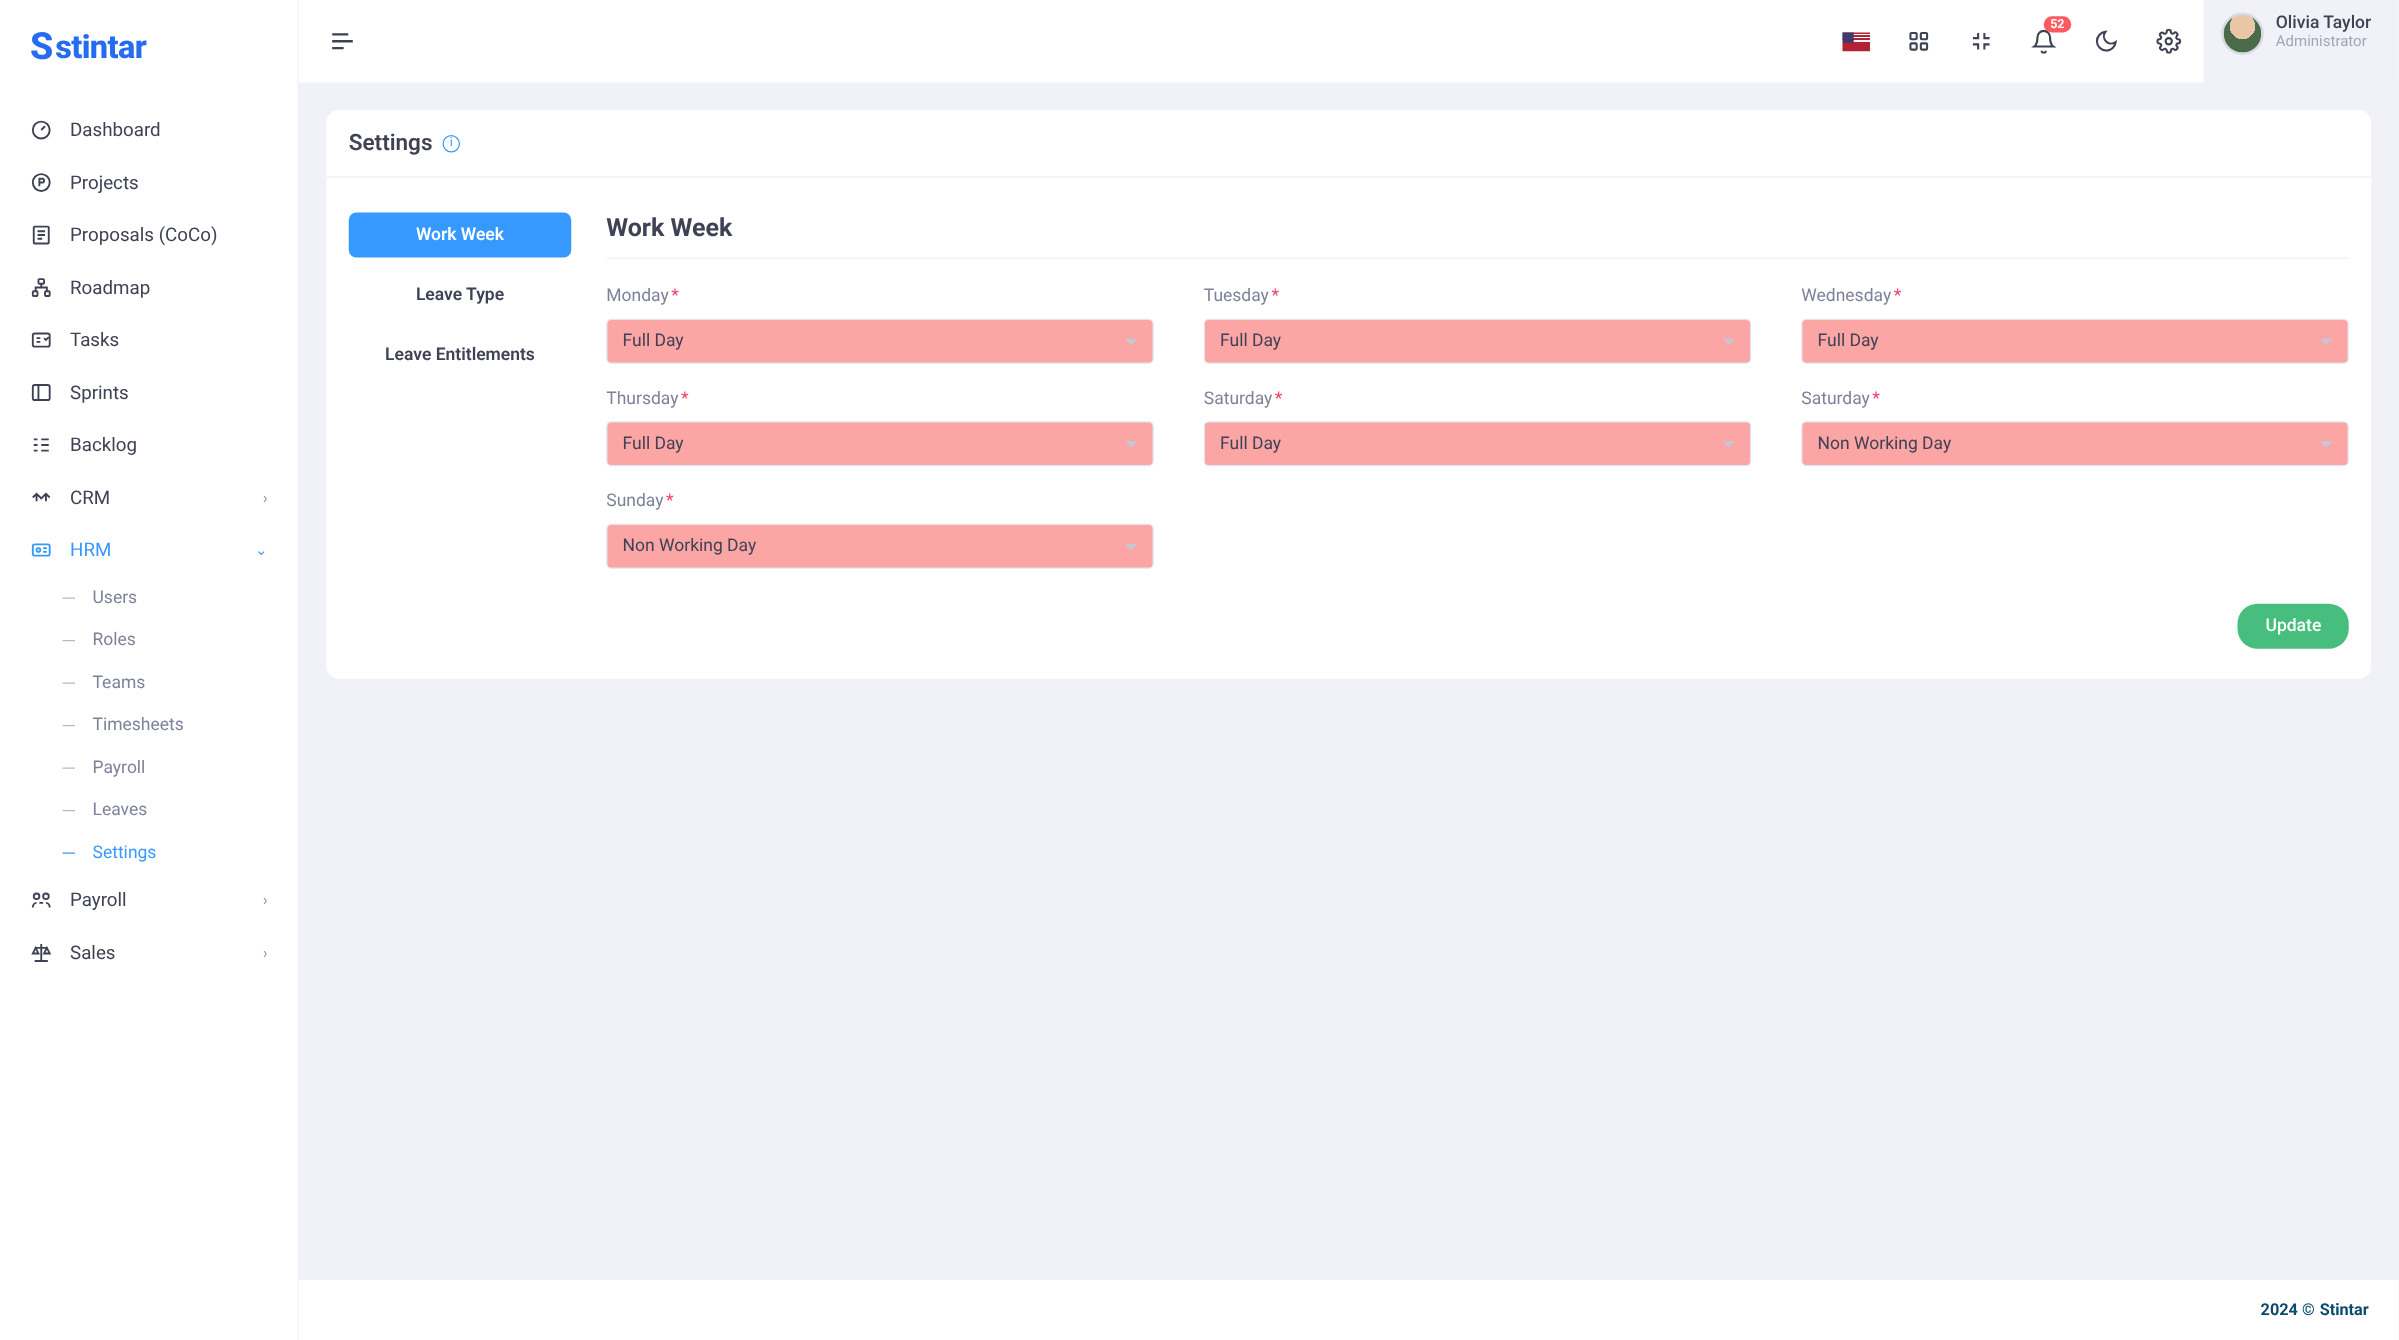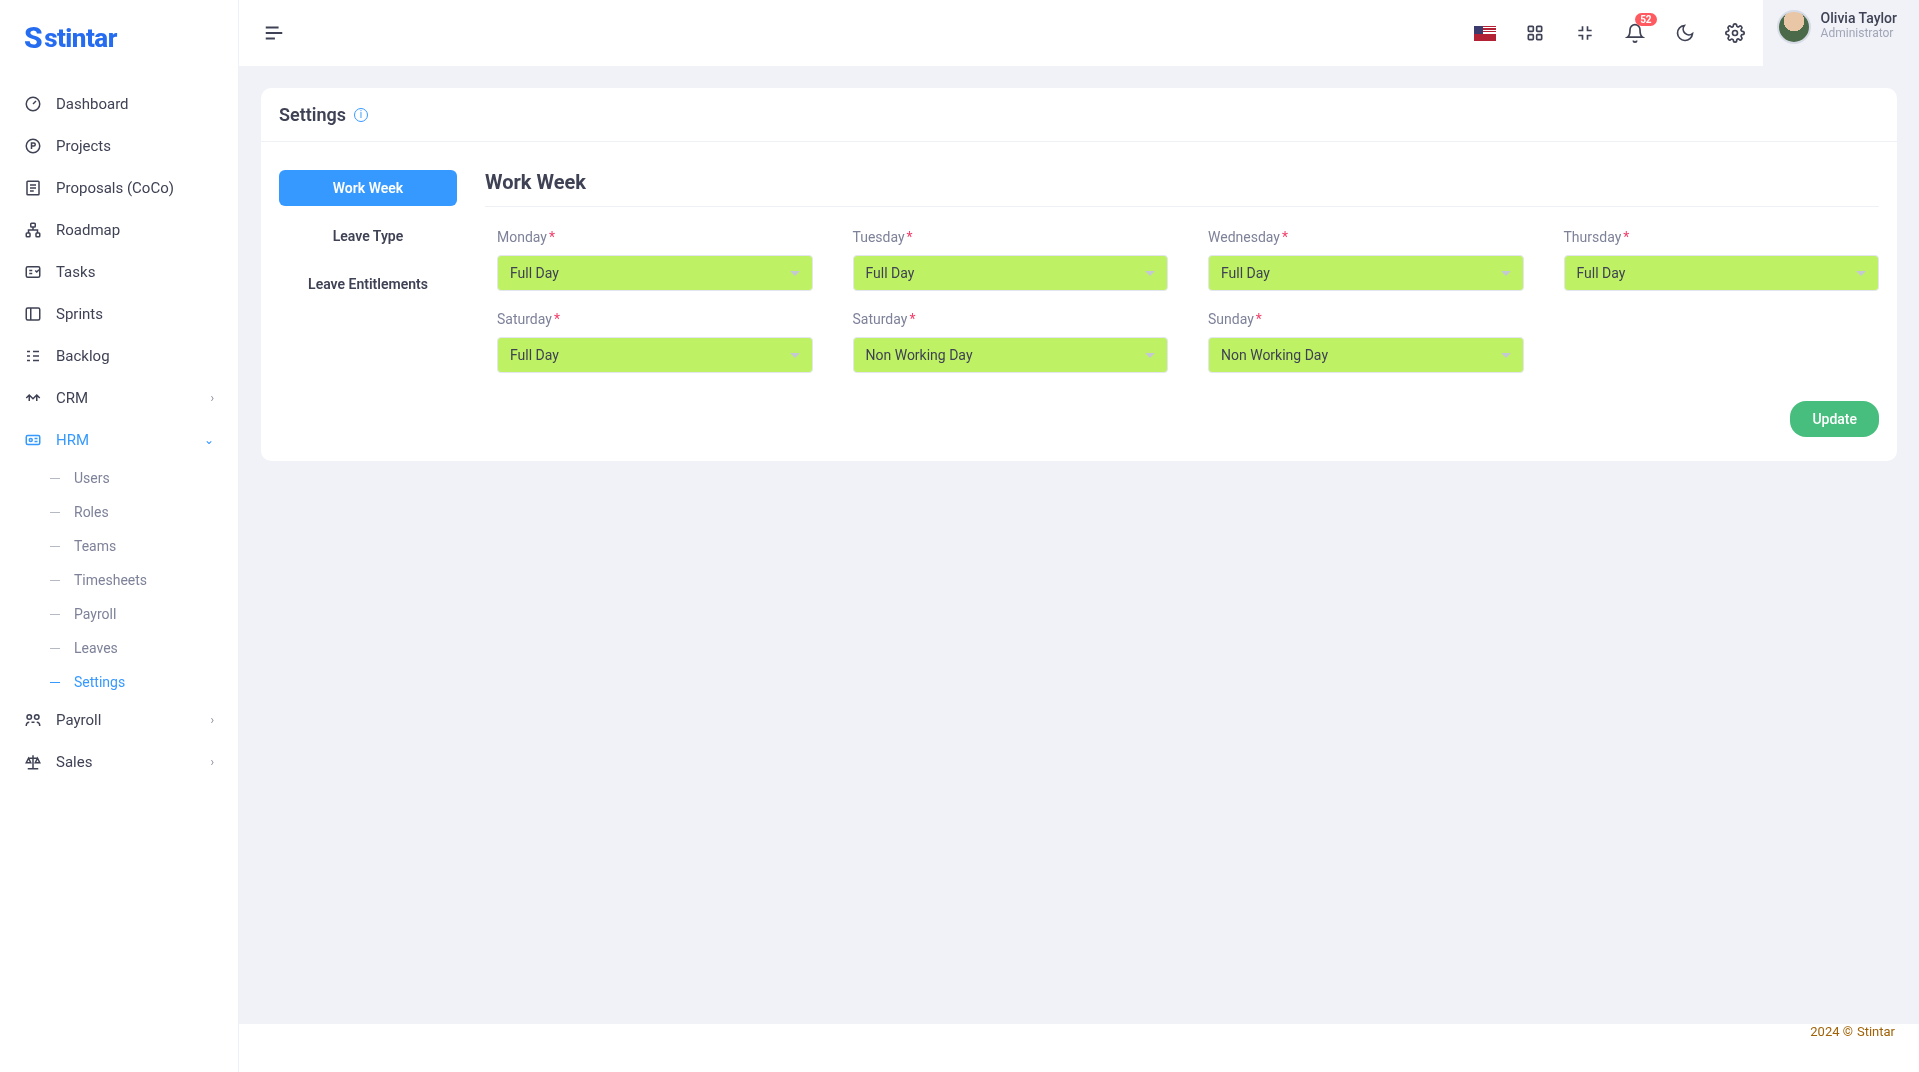--- a/index.html
+++ b/index.html
@@ -42,30 +42,30 @@
 .info-ic { width:14px; height:14px; border:1.5px solid #3699ff; border-radius:50%; color:#3699ff; font-size:10px; display:inline-flex; align-items:center; justify-content:center; }
 
 .card-body { display:flex; padding:28px 18px 24px; gap:28px; }
 .tabs { width:178px; display:flex; flex-direction:column; gap:12px; }
 .tab { padding:10px 0; text-align:center; font-size:14px; font-weight:600; color:#3f4254; border-radius:6px; cursor:pointer; }
 .tab.active { background:#3699ff; color:#fff; }
 
 .pane { flex:1; }
 .pane h3 { font-size:20px; font-weight:700; color:#3f4254; margin-bottom:12px; }
 .divider { border:none; border-top:1px solid #eef1f5; margin-bottom:22px; }
-.grid { display:grid; grid-template-columns:repeat(4,1fr); gap:20px 40px; margin-bottom:28px;margin-left:12px; }
+.grid { display:grid; grid-template-columns:repeat(3,1fr); gap:20px 40px; margin-bottom:28px; }
 .field label { font-size:14px; color:#7e8299; display:block; margin-bottom:10px; }
 .field label .req { color:#f1416c; margin-left:2px; }
-.select { border:1px solid #e4e6ef; border-radius:4px; padding:9px 12px; display:flex; align-items:center; justify-content:space-between; font-size:14px; color:#3f4254; cursor:pointer; background:#bef264; }
+.select { border:1px solid #e4e6ef; border-radius:4px; padding:9px 12px; display:flex; align-items:center; justify-content:space-between; font-size:14px; color:#3f4254; cursor:pointer; background:#fca5a5; }
 .select .caret { width:0; height:0; border-left:5px solid transparent; border-right:5px solid transparent; border-top:5px solid #c4c8d4; }
 
 .actions { display:flex; justify-content:flex-end; }
 .btn-update { background:#47be7d; color:#fff; border:none; padding:10px 22px; font-size:14px; font-weight:500; border-radius:16px; cursor:pointer; }
 
-.footer { height:48px; background:#fff; display:flex; justify-content:flex-end; padding:0 24px; font-size:13px; color:#a16207; }
+.footer { height:48px; background:#fff; display:flex; align-items:center; justify-content:flex-end; padding:0 24px; font-size:13px; color:#0c4a6e;font-weight:bold; }
 .footer .brand { margin-left:4px; }
 svg{display:block}
 </style>
 </head>
 <body>
 
 <div class="app">
   <aside class="sidebar">
     <div class="logo-wrap">
       <span class="logo">

